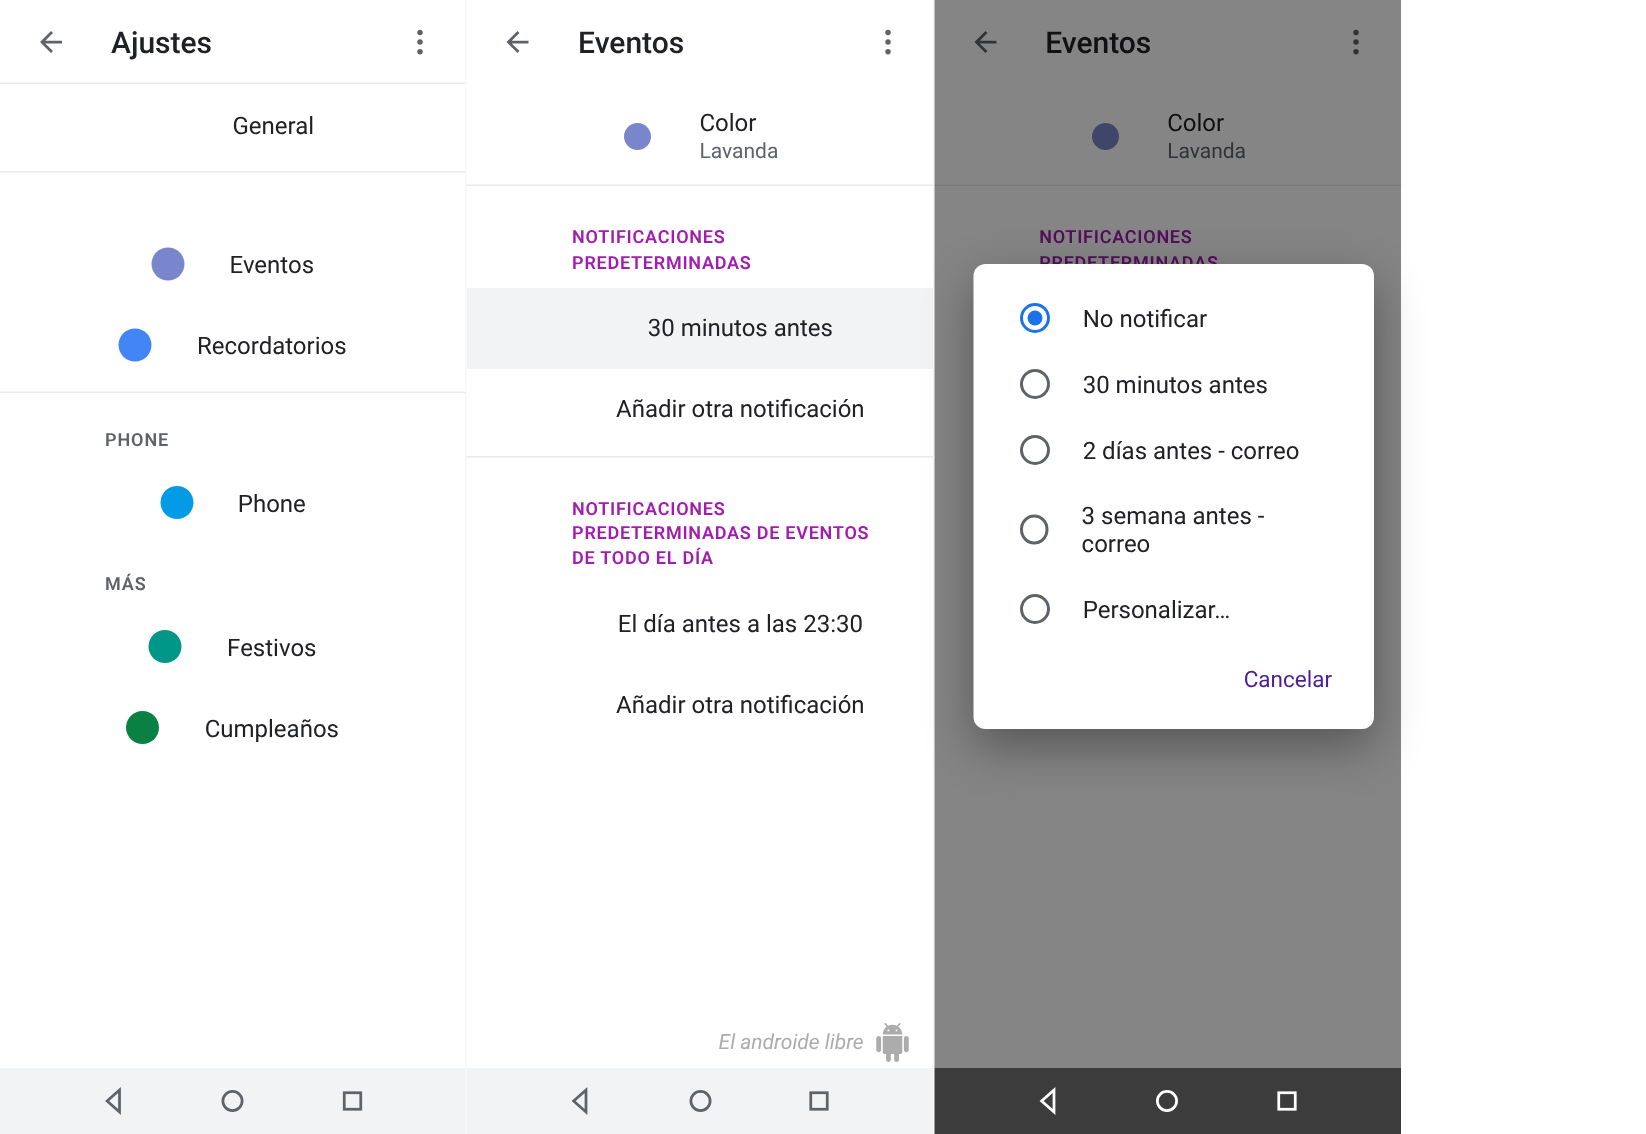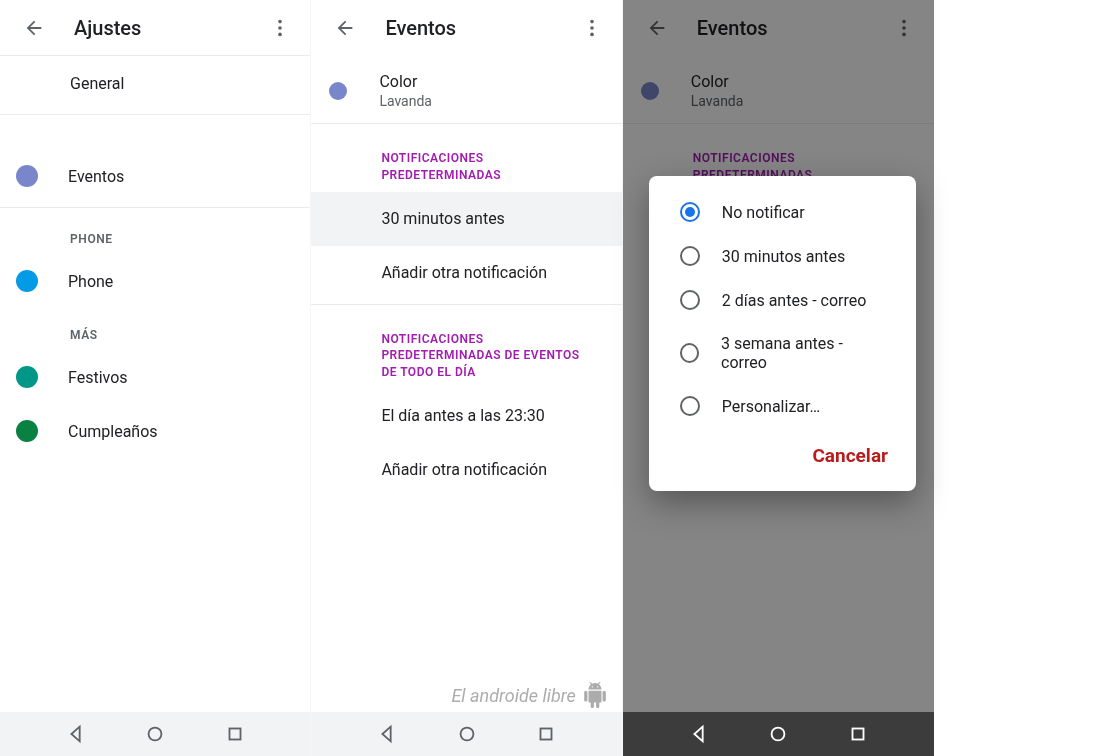--- a/index.html
+++ b/index.html
@@ -55,20 +55,21 @@
   .content { flex: 1; overflow: hidden; }
   .appbar-border { border-bottom: 1px solid #e8eaed; }
 
   
   .row {
     display: flex;
     align-items: center;
     min-height: 54px;
     padding: 10px 16px 10px 18px;
     cursor: pointer;
+    justify-content: center;
   }
   .row .text-stack { display: flex; flex-direction: column; }
   .row .primary { font-size: 16px; color: #202124; }
   .row .secondary { font-size: 14px; color: #5f6368; margin-top: 2px; }
   .indent { padding-left: 70px; }
   .indent-med { padding-left: 70px; }
   .row.with-dot { padding-left: 16px; }
   .dot {
     width: 22px; height: 22px; border-radius: 50%;
     margin-right: 30px;
@@ -96,21 +97,21 @@
 
   
   .watermark {
     position: absolute;
     right: 14px;
     bottom: 48px;
     display: flex;
     align-items: center;
     gap: 6px;
     color: #9e9e9e;
-    font-size: 18px;
+    font-size: 14px;
     font-style: italic;
     opacity: 0.85;
   }
   .watermark svg { width: 26px; height: 26px; fill: #9e9e9e; }
 
   
   .navbar {
     height: 44px;
     background: #f1f3f4;
     display: flex;
@@ -144,21 +145,21 @@
   .radio-row .label { font-size: 16px; color: #202124; margin-left: 22px; }
   .radio-circle {
     width: 20px; height: 20px; border: 2px solid #5f6368; border-radius: 50%;
     display: flex; align-items: center; justify-content: center;
   }
   .radio-row.selected .radio-circle { border-color: #1a73e8; }
   .radio-row.selected .radio-circle::after {
     content: ""; width: 10px; height: 10px; border-radius: 50%; background: #1a73e8;
   }
   .dialog-actions { display:flex; justify-content:flex-end; padding: 8px 18px 8px; }
-  .txt-btn { color: #b91c1c; font-size: 19px; font-weight: 700; padding: 8px 10px; cursor: pointer; }
+  .txt-btn { color: #4c1d95; font-size: 15px; font-weight: 400; padding: 8px 10px; cursor: pointer; }
 
   
   svg.i { width: 22px; height: 22px; }
 </style>
 </head>
 <body>
 
 <div class="screens">
 
   <div class="screen">
@@ -180,20 +181,24 @@
     </div>
     <div class="content">
       <div class="row indent">
         <span class="primary">General</span>
       </div>
       <div class="divider"></div>
       <div style="height:30px"></div>
       <div class="row with-dot">
         <span class="dot" style="background:#7986cb"></span>
         <span class="primary">Eventos</span>
+      </div>
+      <div class="row with-dot">
+        <span class="dot" style="background:#4285f4"></span>
+        <span class="primary">Recordatorios</span>
       </div>
       <div class="divider"></div>
       <div class="category">PHONE</div>
       <div class="row with-dot">
         <span class="dot" style="background:#039be5"></span>
         <span class="primary">Phone</span>
       </div>
       <div class="category">MÁS</div>
       <div class="row with-dot">
         <span class="dot" style="background:#009688"></span>

